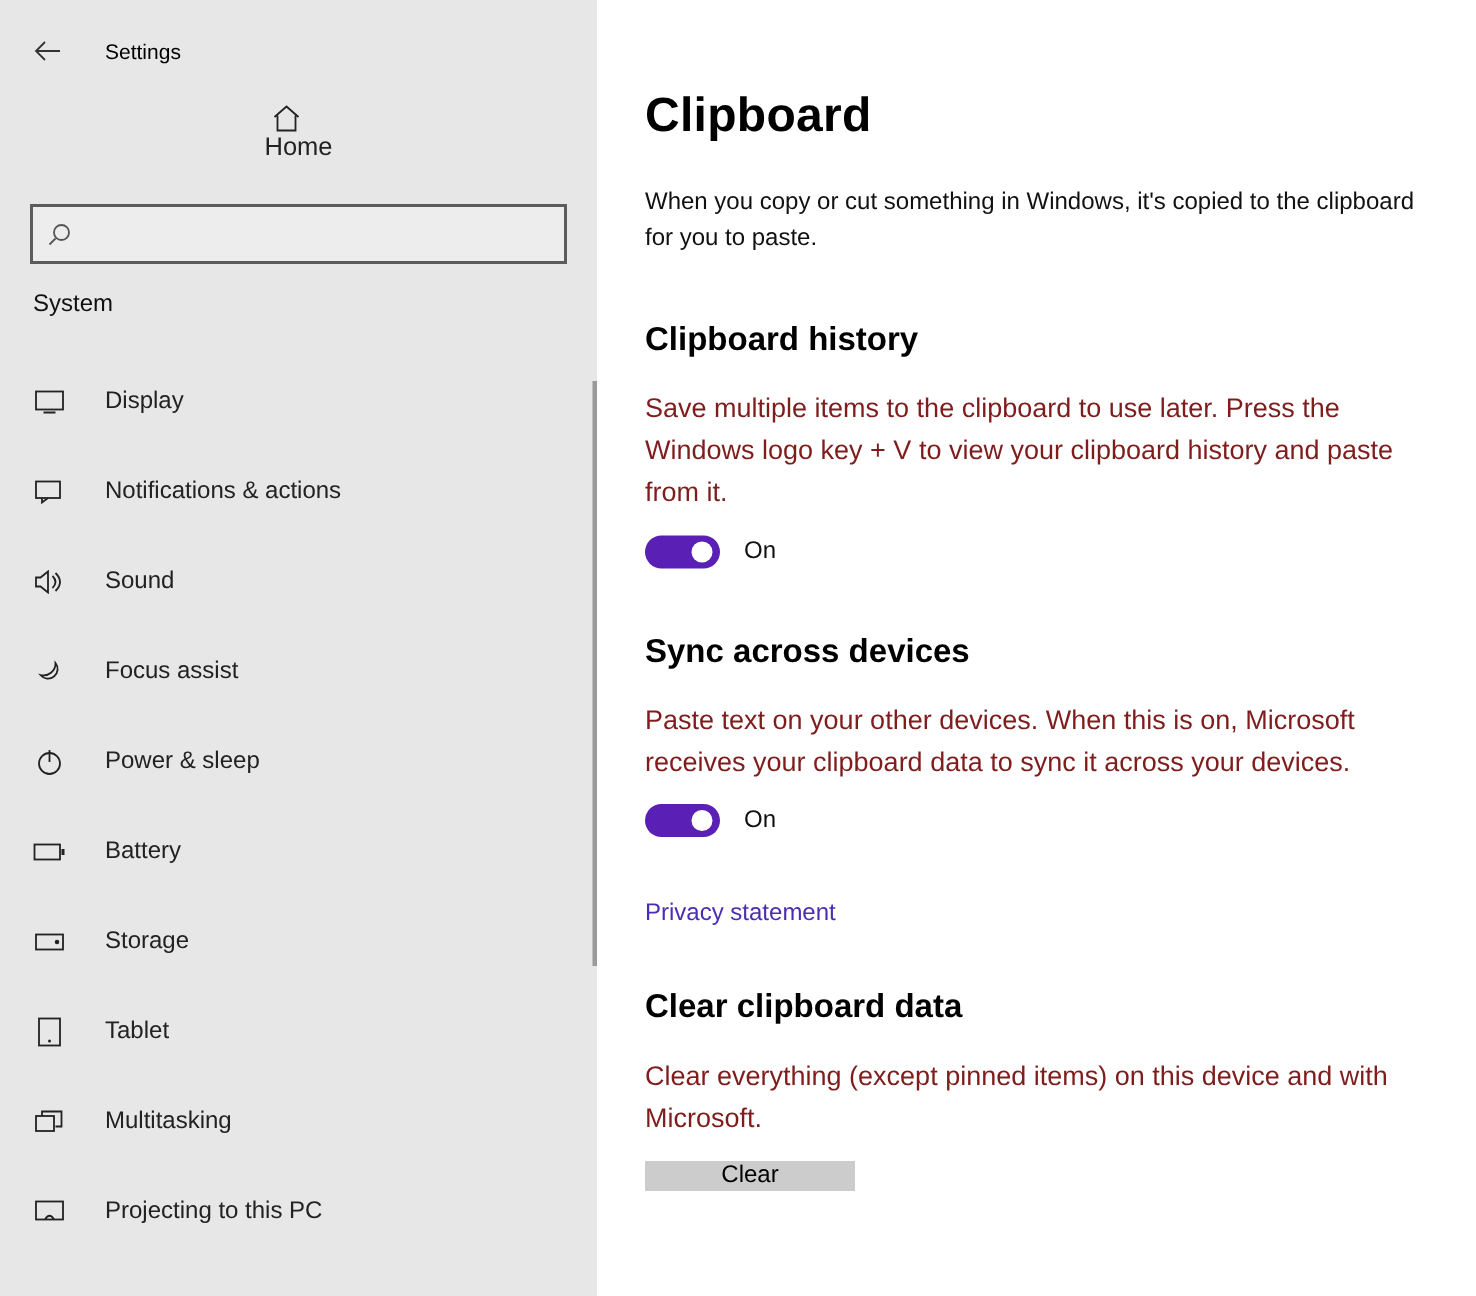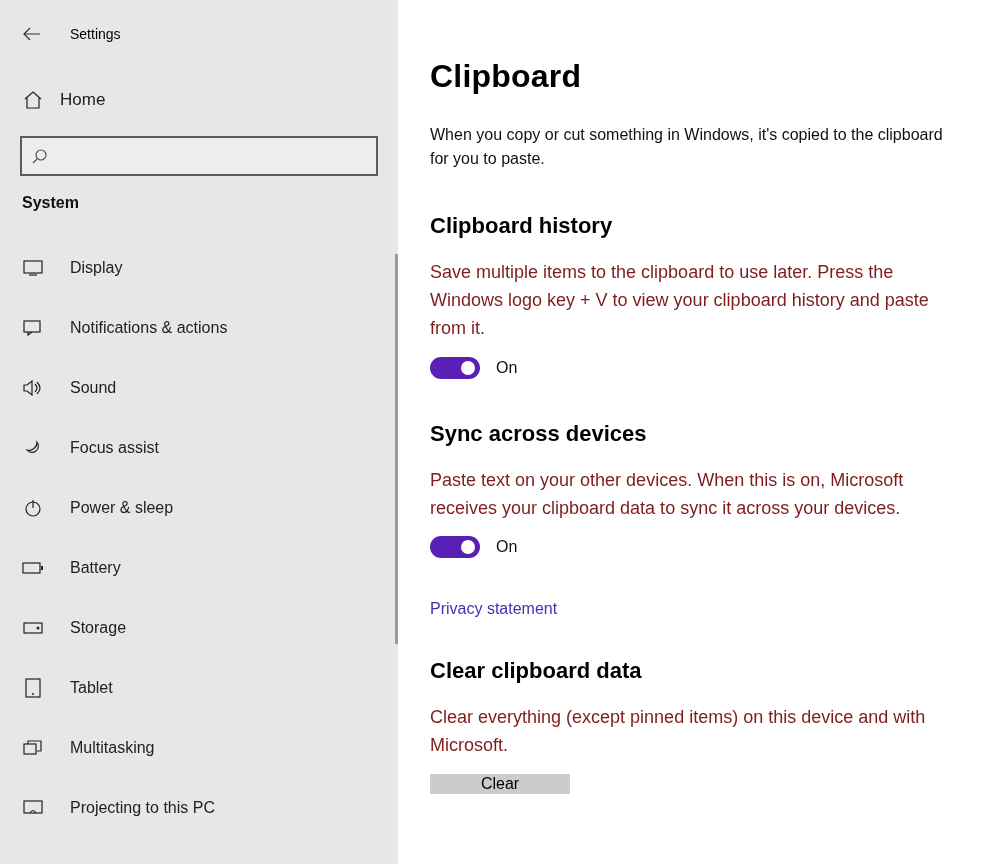--- a/index.html
+++ b/index.html
@@ -42,20 +42,21 @@
       font-weight: 400;
       color: #000;
     }
     .home-row {
       display: flex;
       align-items: center;
       padding: 0 22px;
       height: 60px;
       margin-top: 26px;
       cursor: pointer;
+      flex-direction: column;
     }
     .home-row .icon {
       width: 22px;
       display: flex;
       align-items: center;
       justify-content: center;
       margin-right: 16px;
     }
     .home-label {
       font-size: 17px;
@@ -80,21 +81,21 @@
     }
     .search-box input::placeholder { color: #666; }
     .search-icon {
       color: #555;
       font-size: 15px;
       transform: scaleX(-1);
     }
     .category {
       padding: 18px 22px 8px 22px;
       font-size: 16px;
-      font-weight: 700;
+      font-weight: 400;
       color: #111;
     }
     .nav-list {
       margin-top: 18px;
       display: flex;
       flex-direction: column;
     }
     .nav-item {
       display: flex;
       align-items: center;

